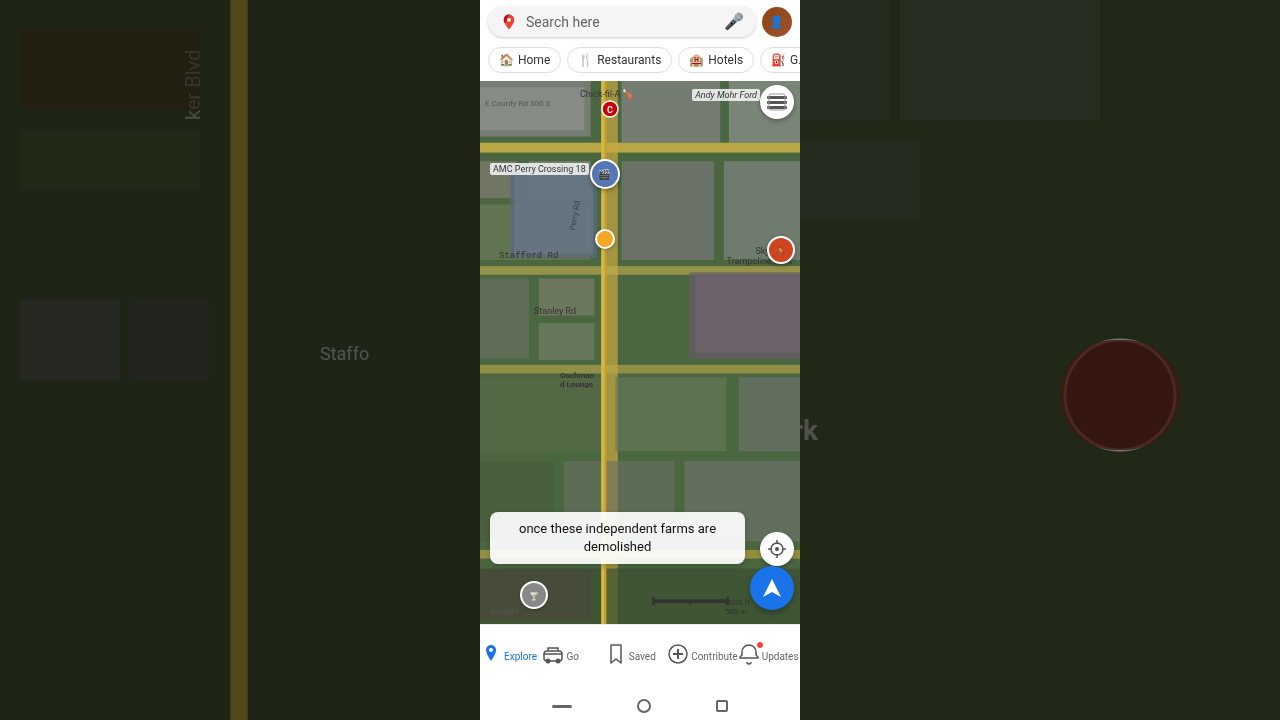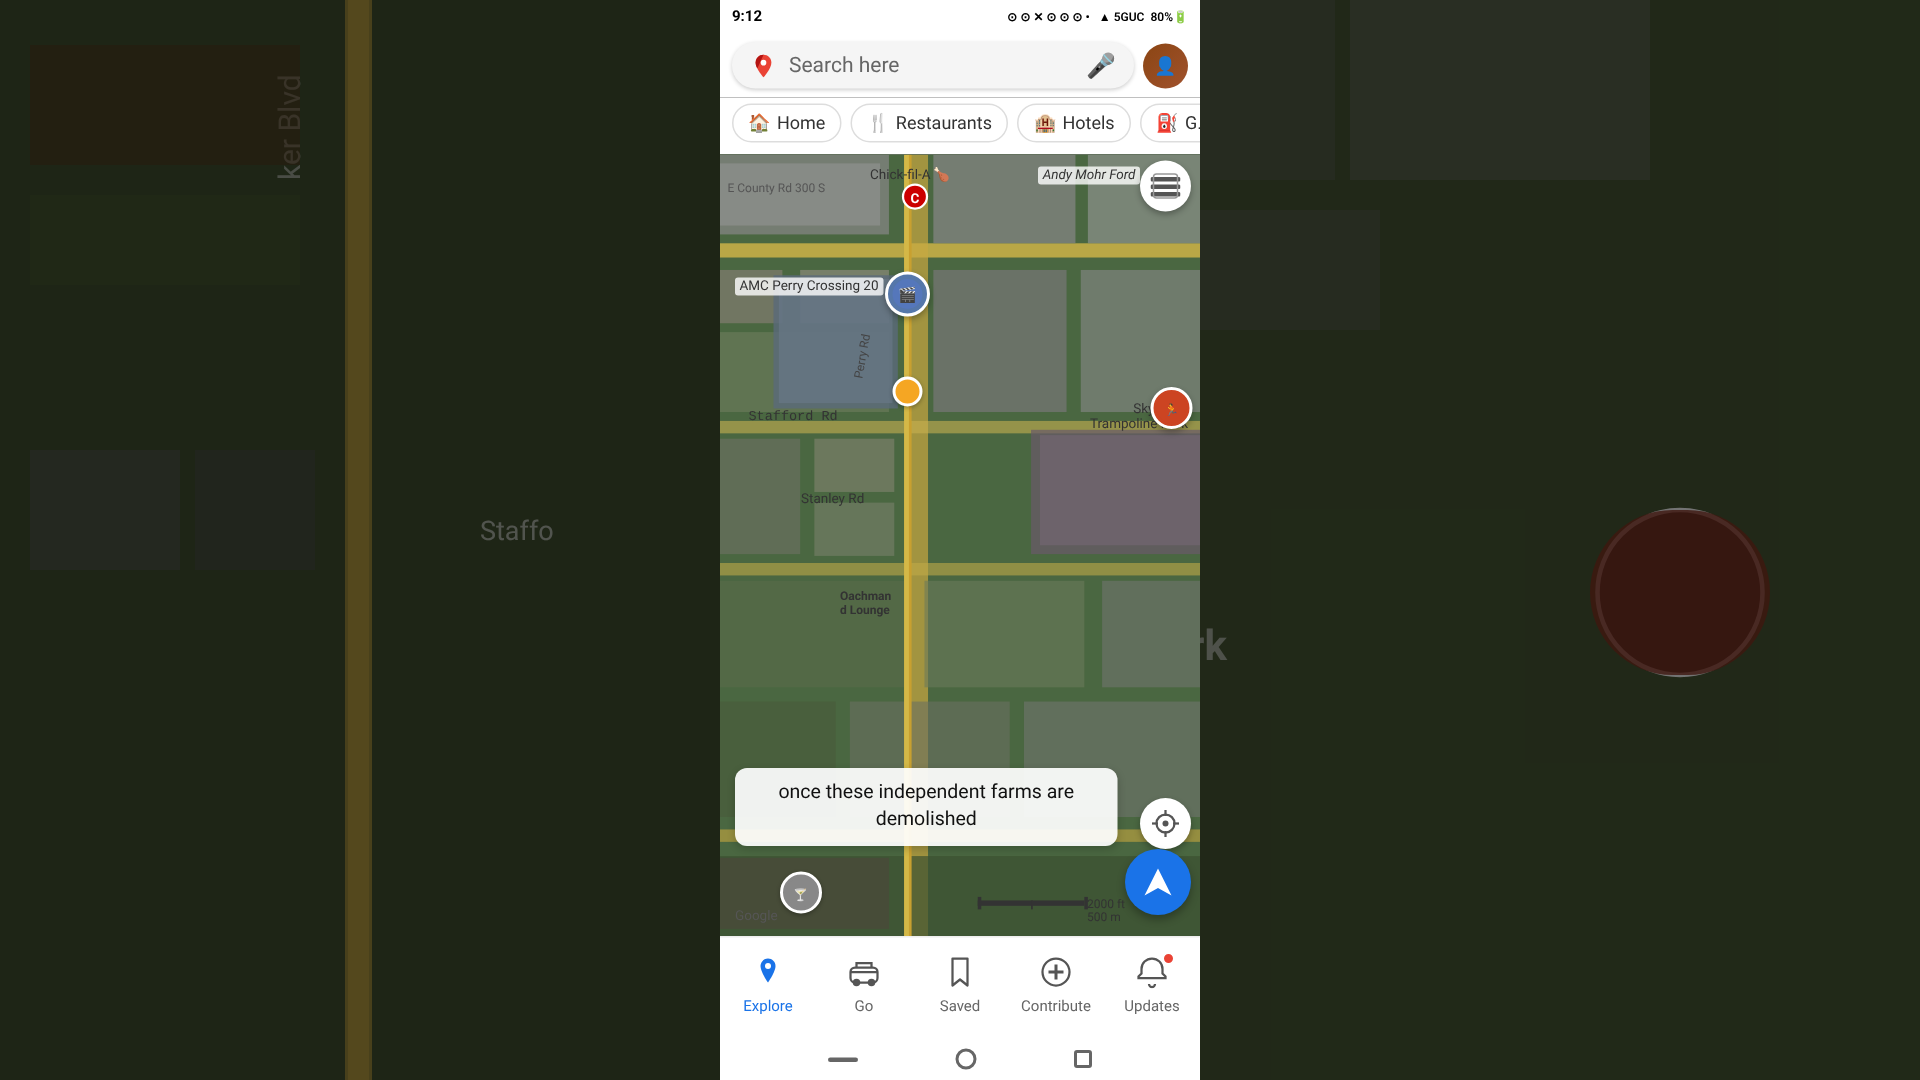--- a/index.html
+++ b/index.html
@@ -346,21 +346,21 @@
       background: #fff;
       height: 68px;
       display: flex;
       align-items: center;
       justify-content: space-around;
       border-top: 1px solid #eee;
       padding-bottom: 4px;
     }
     .nav-item {
       display: flex;
-      flex-direction: column;
+      flex-direction: row;
       align-items: center;
       gap: 2px;
       flex: 1;
     }
     .nav-icon {
       font-size: 20px;
     }
     .nav-label {
       font-size: 10px;
       color: #666;
@@ -448,28 +448,20 @@
       <rect x="0" y="0" width="250" height="120" fill="#666" opacity="0.4"></rect>
       <rect x="260" y="0" width="200" height="120" fill="#888" opacity="0.3"></rect>
       <rect x="0" y="140" width="150" height="80" fill="#777" opacity="0.4"></rect>
       <rect x="160" y="140" width="120" height="80" fill="#666" opacity="0.4"></rect>
     </svg>
     <div class="side-panel-overlay"></div>
   </div>
 
   <div class="phone">
 
-    <div class="status-bar">
-      <span class="status-time">9:12</span>
-      <div class="status-icons">
-        <span style="font-size:8px;">⊙ ⊙ ✕ ⊙ ⊙ ⊙ •</span>
-        <span style="font-size:8px; margin-left:4px;">▲ 5GUC</span>
-        <span style="font-size:8px; margin-left:2px;">80%🔋</span>
-      </div>
-    </div>
 
     <div class="search-bar">
       <div class="search-input-container">
 
         <svg class="maps-logo" viewBox="0 0 24 24" xmlns="http://www.w3.org/2000/svg">
           <path d="M12 2C8.13 2 5 5.13 5 9c0 5.25 7 13 7 13s7-7.75 7-13c0-3.87-3.13-7-7-7z" fill="#EA4335"></path>
           <path d="M12 2C8.13 2 5 5.13 5 9c0 1.87.6 3.6 1.63 5.01L12 2z" fill="#B31412"></path>
           <circle cx="12" cy="9" r="2.5" fill="white"></circle>
         </svg>
         <span class="search-text">Search here</span>
@@ -548,21 +540,21 @@
 
         <rect x="170" y="420" width="60" height="3" fill="#333"></rect>
         <rect x="170" y="418" width="2" height="7" fill="#333"></rect>
         <rect x="230" y="418" width="2" height="7" fill="#333"></rect>
         <rect x="200" y="420" width="1" height="5" fill="#333"></rect>
       </svg>
 
       <div class="map-label-county">E County Rd 300 S</div>
       <div class="map-label-chick">Chick-fil-A 🍗</div>
       <div style="position:absolute; top:8px; right:40px; font-size:9px; color:#333; background:rgba(255,255,255,0.8); padding:1px 3px; border-radius:2px;font-style:italic;">Andy Mohr Ford</div>
-      <div class="map-label-amc">AMC Perry Crossing 20</div>
+      <div class="map-label-amc">AMC Perry Crossing 18</div>
       <div class="map-label-stafford">Stafford Rd</div>
       <div class="map-label-stanley">Stanley Rd</div>
       <div class="map-label-skyzone">Sky Zone<br>Trampoline Park</div>
       <div class="map-label-google">Google</div>
       <div class="map-label-scale">2000 ft<br>500 m</div>
       <div style="position:absolute; top:290px; left:80px; font-size:8px; color:#333;font-weight:bold;">Oachman<br>d Lounge</div>
       <div style="position:absolute; top:130px; left:80px; font-size:8px; color:#444; transform:rotate(-80deg);">Perry Rd</div>
 
       <div class="map-pin-amc">
         <svg width="24" height="24" viewBox="0 0 24 24">

